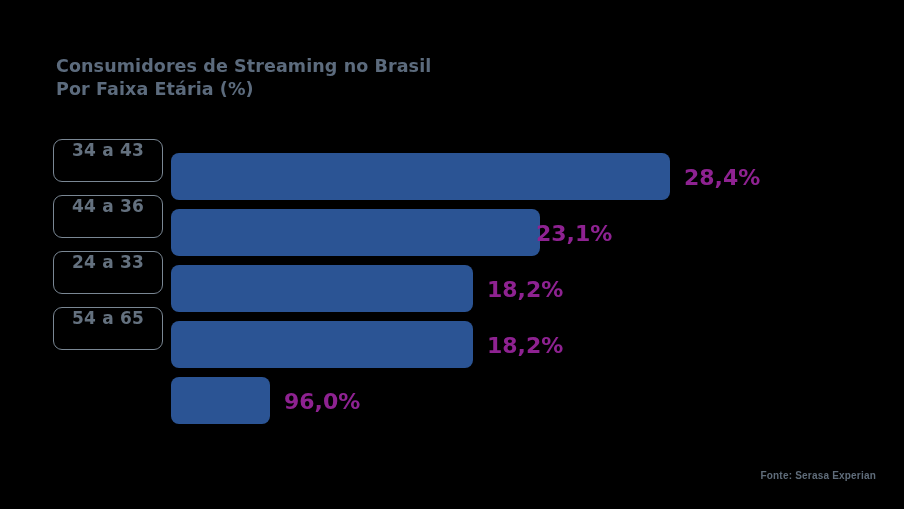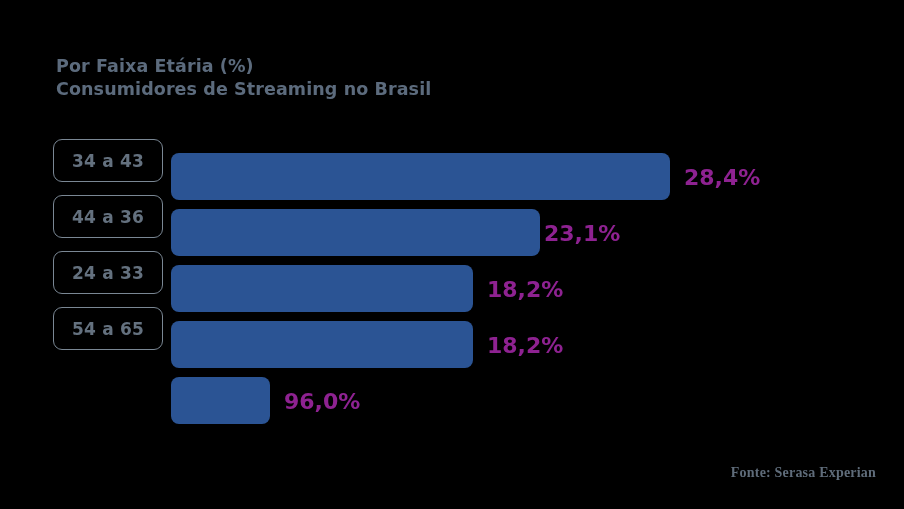--- a/index.html
+++ b/index.html
@@ -46,21 +46,21 @@
   .cat-box {
     position: absolute;
     left: 53px;
     top: 6px;
     width: 110px;
     height: 43px;
     box-sizing: border-box;
     border: 1.4px solid #7a8794;
     border-radius: 9px;
     display: flex;
-    align-items: center;
+    align-items: flex-start;
     justify-content: center;
   }
   .cat-label {
     font-family: "DejaVu Sans", sans-serif;
     font-size: 17px;
     font-weight: bold;
     color: #64717f;
     white-space: nowrap;
     letter-spacing: 0.2px;
   }
@@ -87,57 +87,57 @@
     color: #8e2291;
     white-space: nowrap;
     letter-spacing: 0px;
   }
 
   
   .source {
     position: absolute;
     right: 28px;
     bottom: 28px;
-    font-family: Liberation Serif, serif;
-    font-size: 14px;
+    font-family: Liberation Sans, sans-serif;
+    font-size: 10px;
     font-weight: bold;
     color: #5f6c7a;
     letter-spacing: 0.2px;
     white-space: nowrap;
   }
 </style>
 </head>
 <body>
 
 <div class="stage">
 
   <div class="title-block">
+    <div class="title-line">Consumidores de Streaming no Brasil</div>
     <div class="title-line">Por Faixa Etária (%)</div>
-    <div class="title-line">Consumidores de Streaming no Brasil</div>
   </div>
 
   <div class="chart">
 
     <div class="row">
       <div class="cat-box">
         <span class="cat-label">34 a 43</span>
       </div>
       <div class="bar-track">
         <div class="bar" style="width:499px"></div>
         <span class="bar-value" style="left:513px">28,4%</span>
       </div>
     </div>
 
     <div class="row">
       <div class="cat-box">
         <span class="cat-label">44 a 36</span>
       </div>
       <div class="bar-track">
         <div class="bar" style="width:369px"></div>
-        <span class="bar-value" style="left:373px">23,1%</span>
+        <span class="bar-value" style="left:365px">23,1%</span>
       </div>
     </div>
 
     <div class="row">
       <div class="cat-box">
         <span class="cat-label">24 a 33</span>
       </div>
       <div class="bar-track">
         <div class="bar" style="width:302px"></div>
         <span class="bar-value" style="left:316px">18,2%</span>

